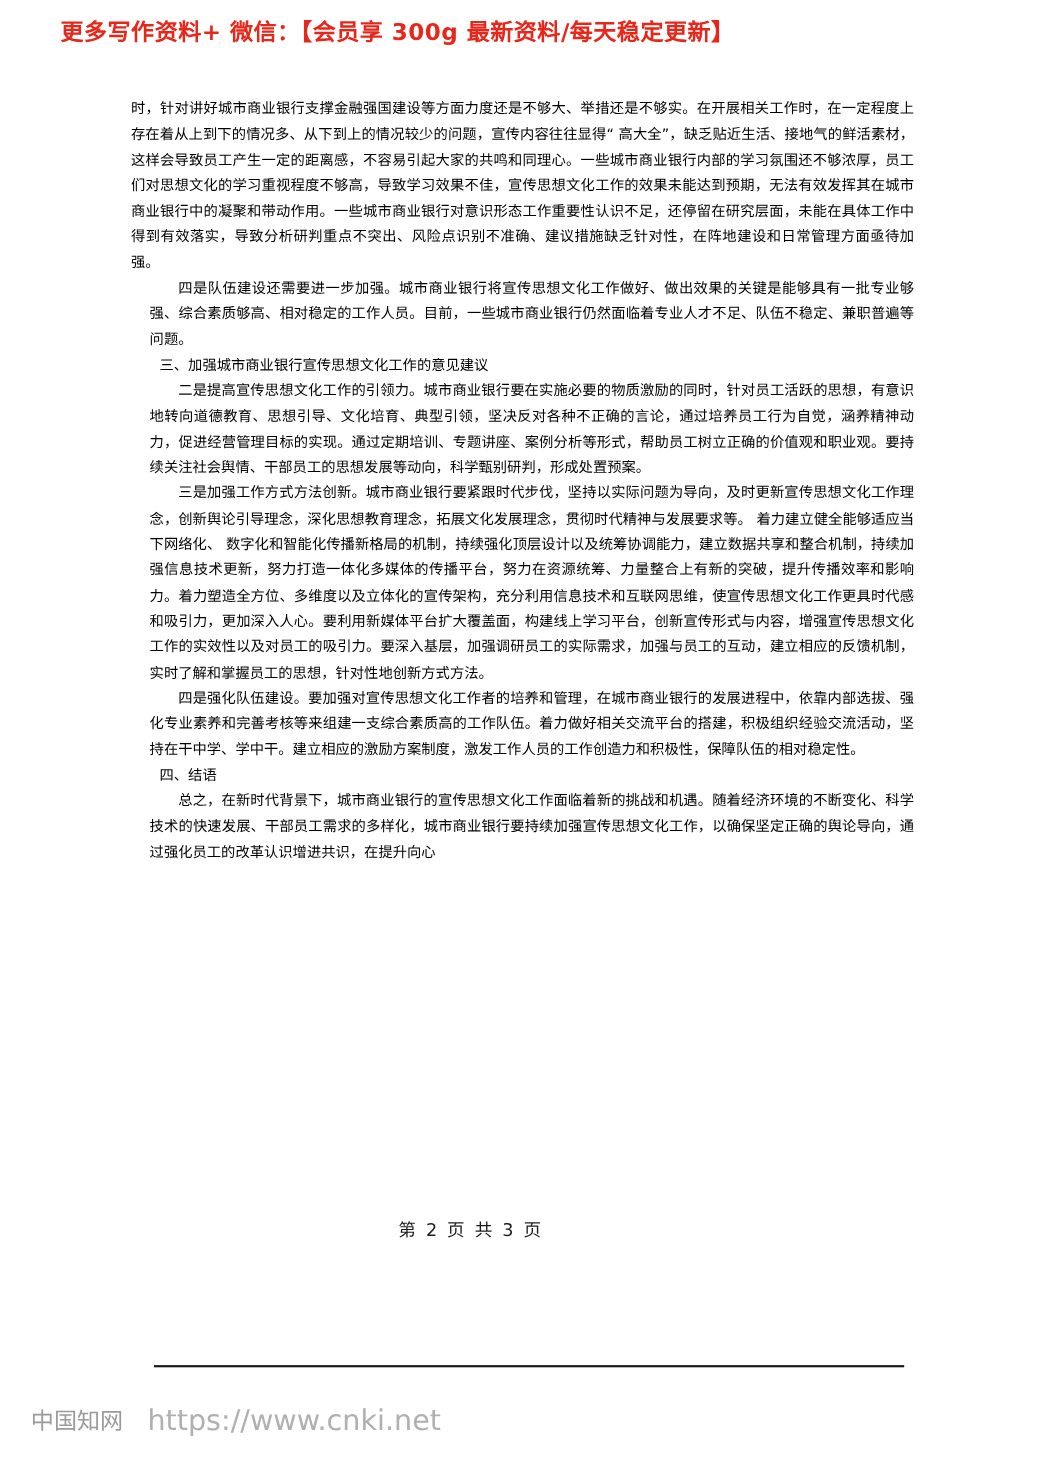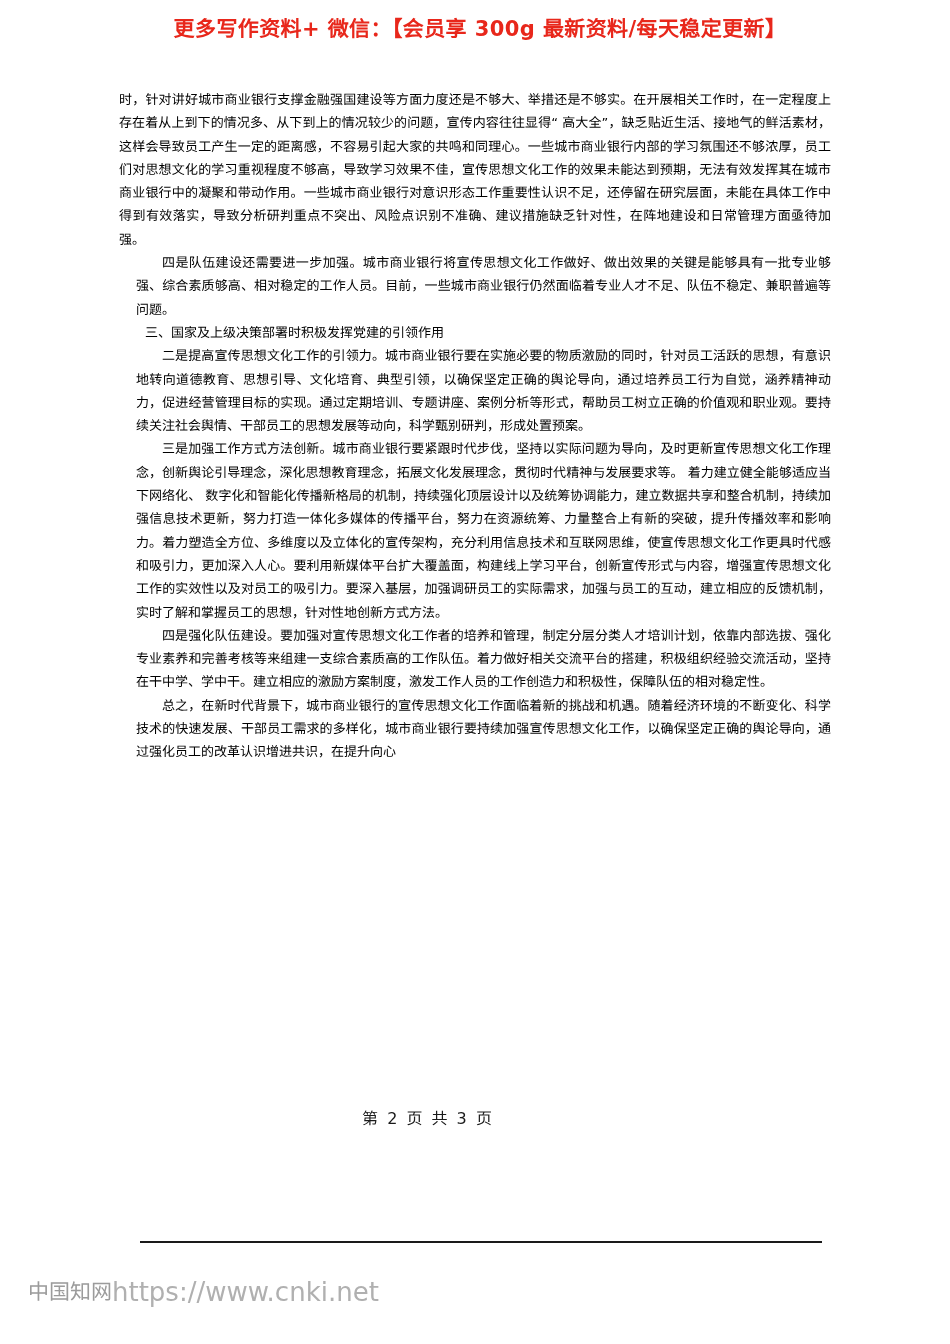--- a/index.html
+++ b/index.html
@@ -24,21 +24,20 @@
   
   .promo-banner {
     position: absolute;
     left: 55px;
     top: 13px;
     width: 850px;
     height: 32px;
     display: flex;
     align-items: center;
     white-space: nowrap;
-    justify-content: center;
   }
   .promo-text {
     color: #e8271b;
     font-size: 21px;
     line-height: 30px;
     font-weight: 700;
     letter-spacing: 0.4px;
     font-family: "DejaVu Sans", "Liberation Sans", sans-serif;
   }
 
@@ -95,20 +94,21 @@
     background: #1a1a1a;
   }
 
   
   .watermark {
     position: absolute;
     left: 28px;
     top: 1278px;
     display: flex;
     align-items: center;
+    gap: 22px;
   }
   .watermark-name {
     color: #9b9b9b;
     font-size: 21px;
     line-height: 28px;
     letter-spacing: 0px;
     font-family: "DejaVu Sans", "Liberation Sans", sans-serif;
   }
   .watermark-url {
     color: #b0b0b0;
@@ -123,24 +123,25 @@
 
 <div class="page">
 
   <div class="promo-banner">
     <span class="promo-text">更多写作资料+ 微信：【会员享 300g 最新资料/每天稳定更新】</span>
   </div>
 
   <div class="doc-body" id="doc-body">
       <p class="para">时，针对讲好城市商业银行支撑金融强国建设等方面力度还是不够大、举措还是不够实。在开展相关工作时，在一定程度上存在着从上到下的情况多、从下到上的情况较少的问题，宣传内容往往显得“ 高大全”，缺乏贴近生活、接地气的鲜活素材，这样会导致员工产生一定的距离感，不容易引起大家的共鸣和同理心。一些城市商业银行内部的学习氛围还不够浓厚，员工们对思想文化的学习重视程度不够高，导致学习效果不佳，宣传思想文化工作的效果未能达到预期，无法有效发挥其在城市商业银行中的凝聚和带动作用。一些城市商业银行对意识形态工作重要性认识不足，还停留在研究层面，未能在具体工作中得到有效落实，导致分析研判重点不突出、风险点识别不准确、建议措施缺乏针对性，在阵地建设和日常管理方面亟待加强。</p>
       <p class="para indent">四是队伍建设还需要进一步加强。城市商业银行将宣传思想文化工作做好、做出效果的关键是能够具有一批专业够强、综合素质够高、相对稳定的工作人员。目前，一些城市商业银行仍然面临着专业人才不足、队伍不稳定、兼职普遍等问题。</p>
-      <p class="para heading">三、国家及上级决策部署时积极发挥党建的引领作用</p>
-      <p class="para indent">二是提高宣传思想文化工作的引领力。城市商业银行要在实施必要的物质激励的同时，针对员工活跃的思想，有意识地转向道德教育、思想引导、文化培育、典型引领，以确保坚定正确的舆论导向，通过培养员工行为自觉，涵养精神动力，促进经营管理目标的实现。通过定期培训、专题讲座、案例分析等形式，帮助员工树立正确的价值观和职业观。要持续关注社会舆情、干部员工的思想发展等动向，科学甄别研判，形成处置预案。</p>
+      <p class="para heading">三、加强城市商业银行宣传思想文化工作的意见建议</p>
+      <p class="para indent">二是提高宣传思想文化工作的引领力。城市商业银行要在实施必要的物质激励的同时，针对员工活跃的思想，有意识地转向道德教育、思想引导、文化培育、典型引领，坚决反对各种不正确的言论，通过培养员工行为自觉，涵养精神动力，促进经营管理目标的实现。通过定期培训、专题讲座、案例分析等形式，帮助员工树立正确的价值观和职业观。要持续关注社会舆情、干部员工的思想发展等动向，科学甄别研判，形成处置预案。</p>
       <p class="para indent">三是加强工作方式方法创新。城市商业银行要紧跟时代步伐，坚持以实际问题为导向，及时更新宣传思想文化工作理念，创新舆论引导理念，深化思想教育理念，拓展文化发展理念，贯彻时代精神与发展要求等。 着力建立健全能够适应当下网络化、 数字化和智能化传播新格局的机制，持续强化顶层设计以及统筹协调能力，建立数据共享和整合机制，持续加强信息技术更新，努力打造一体化多媒体的传播平台，努力在资源统筹、力量整合上有新的突破，提升传播效率和影响力。着力塑造全方位、多维度以及立体化的宣传架构，充分利用信息技术和互联网思维，使宣传思想文化工作更具时代感和吸引力，更加深入人心。要利用新媒体平台扩大覆盖面，构建线上学习平台，创新宣传形式与内容，增强宣传思想文化工作的实效性以及对员工的吸引力。要深入基层，加强调研员工的实际需求，加强与员工的互动，建立相应的反馈机制，实时了解和掌握员工的思想，针对性地创新方式方法。</p>
-      <p class="para indent">四是强化队伍建设。要加强对宣传思想文化工作者的培养和管理，制定分层分类人才培训计划，依靠内部选拔、强化专业素养和完善考核等来组建一支综合素质高的工作队伍。着力做好相关交流平台的搭建，积极组织经验交流活动，坚持在干中学、学中干。建立相应的激励方案制度，激发工作人员的工作创造力和积极性，保障队伍的相对稳定性。</p>
+      <p class="para indent">四是强化队伍建设。要加强对宣传思想文化工作者的培养和管理，在城市商业银行的发展进程中，依靠内部选拔、强化专业素养和完善考核等来组建一支综合素质高的工作队伍。着力做好相关交流平台的搭建，积极组织经验交流活动，坚持在干中学、学中干。建立相应的激励方案制度，激发工作人员的工作创造力和积极性，保障队伍的相对稳定性。</p>
+      <p class="para heading">四、结语</p>
       <p class="para indent">总之，在新时代背景下，城市商业银行的宣传思想文化工作面临着新的挑战和机遇。随着经济环境的不断变化、科学技术的快速发展、干部员工需求的多样化，城市商业银行要持续加强宣传思想文化工作，以确保坚定正确的舆论导向，通过强化员工的改革认识增进共识，在提升向心</p>
     </div>
 
   <div class="page-footer">
     <span class="page-footer-text">第 2 页  共 3 页</span>
   </div>
 
   <div class="bottom-rule"></div>
 
   <div class="watermark">

